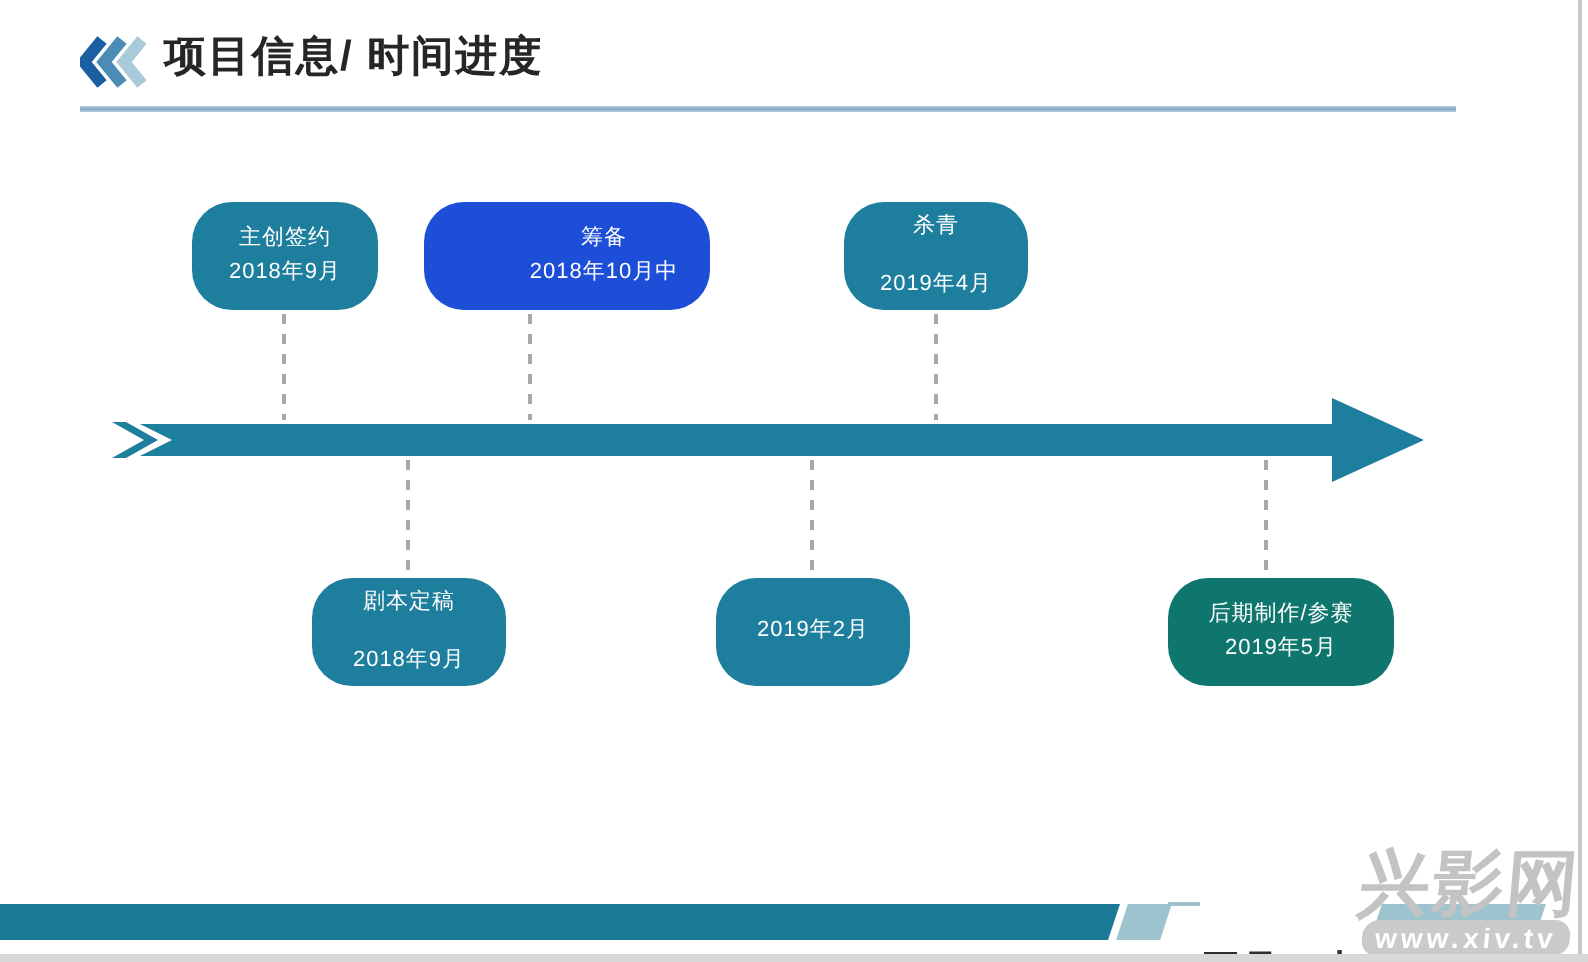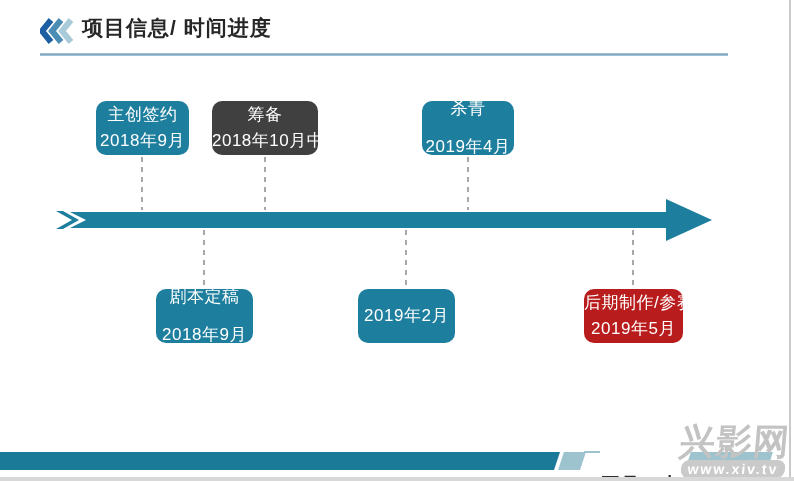--- a/index.html
+++ b/index.html
@@ -21,24 +21,24 @@
     white-space:nowrap;
   }
   .title-rule{
     position:absolute;left:40px;top:53px;width:688px;height:3px;
     background:linear-gradient(#b9cede,#7fa6c2,#b9cede);
   }
 
   
   .tl-svg{position:absolute;left:0;top:0;width:794px;height:481px;}
   .event-box{
-    position:absolute;height:54px;border-radius:10px;
+    position:absolute;height:54px;border-radius:20px;
     color:#ffffff;text-align:center;
     display:flex;flex-direction:column;justify-content:center;
-    font-size:17px;line-height:1.55;letter-spacing:0.5px;
+    font-size:11px;line-height:1.55;letter-spacing:0.5px;
   }
   .event-box .l1,.event-box .l2{white-space:nowrap;}
 
   
   .footer-bar{
     position:absolute;left:0;top:452px;width:560px;height:18px;
     clip-path:polygon(0 0,100% 0,calc(100% - 6px) 100%,0 100%);
   }
   .footer-para1{
     position:absolute;left:561px;top:452px;width:22px;height:18px;
@@ -95,37 +95,37 @@
 
   <polygon points="56,211 63,211 79,220 63,229 56,229 72,220" fill="#1d7e9d"></polygon>
 
   <polygon points="70,212 666,212 666,199 712,220 666,241 666,228 70,228 86,220" fill="#1d7e9d"></polygon>
 </svg>
 
 <div class="event-box" style="left: 96px; top: 101px; width: 93px; background: rgb(29, 126, 157);">
   <div class="l1">主创签约</div>
   <div class="l2">2018年9月</div>
 </div>
-<div class="event-box" style="left: 212px; top: 101px; width: 106px; background: #404040;">
+<div class="event-box" style="left: 212px; top: 101px; width: 106px; background: #1d4ed8; padding-left: 37px;">
   <div class="l1">筹备</div>
   <div class="l2">2018年10月中</div>
 </div>
 <div class="event-box" style="left: 422px; top: 101px; width: 92px; background: rgb(29, 126, 157); gap: 12px;">
   <div class="l1">杀青</div>
   <div class="l2">2019年4月</div>
 </div>
 
 <div class="event-box" style="left: 156px; top: 289px; width: 97px; background: rgb(29, 126, 157); gap: 12px;">
   <div class="l1">剧本定稿</div>
   <div class="l2">2018年9月</div>
 </div>
 <div class="event-box" style="left: 358px; top: 289px; width: 97px; background: rgb(29, 126, 157);">
   <div class="l2">2019年2月</div>
 </div>
-<div class="event-box" style="left: 584px; top: 289px; width: 99px; background: #b91c1c;">
+<div class="event-box" style="left: 584px; top: 289px; width: 113px; background: #0f766e;">
   <div class="l1">后期制作/参赛</div>
   <div class="l2">2019年5月</div>
 </div>
 
 <div class="footer-bar" style="background: rgb(26, 122, 151);"></div>
 <div class="footer-para1" style="background: rgb(156, 195, 206);"></div>
 <div class="footer-line" style="background: rgb(156, 195, 206);"></div>
 <div class="footer-caption">再见 / 少年</div>
 <div class="footer-para2" style="background: rgb(156, 195, 206);"></div>
 

